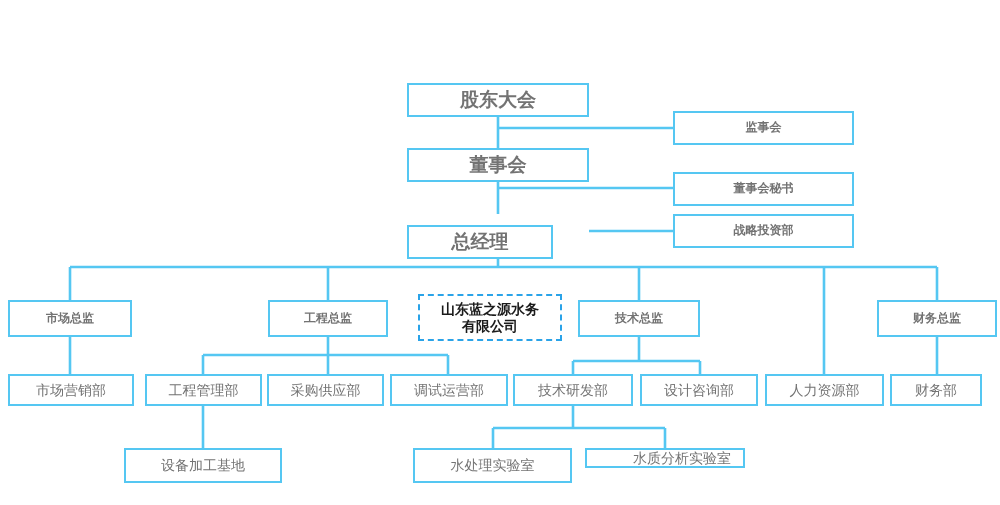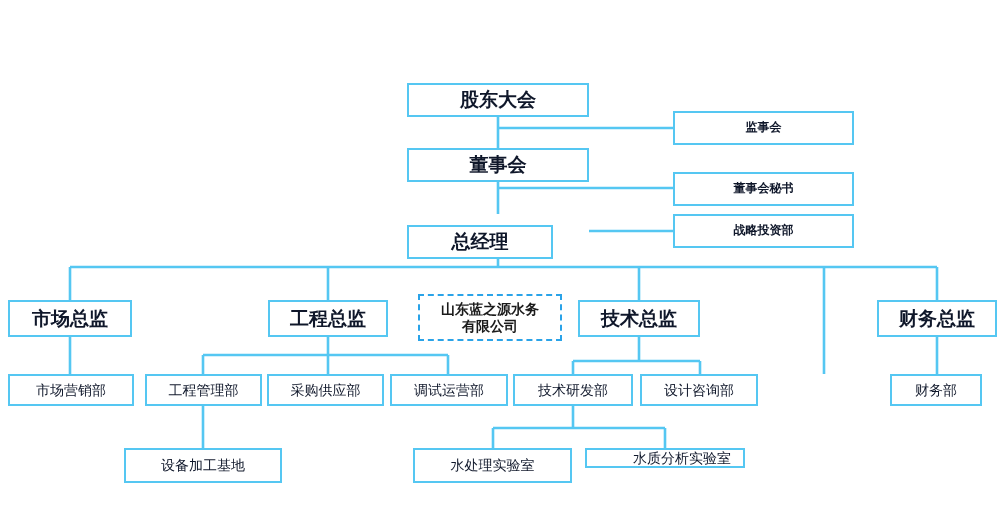--- a/index.html
+++ b/index.html
@@ -25,39 +25,39 @@
   }
   .node {
     position: absolute;
     box-sizing: border-box;
     border: 2px solid #55c7f2;
     background: #ffffff;
     display: flex;
     align-items: center;
     justify-content: center;
     text-align: center;
-    color: #0f172a;
+    color: #737373;
     line-height: 1.15;
     white-space: pre-line;
     z-index: 2;
   }
   .node.dashed {
     border: 2px dashed #2aa3e8;
     color: #1a1a1a;
   }
   .node.lvl-exec {
     font-size: 19px;
     font-weight: 700;
   }
   .node.lvl-side {
     font-size: 12px;
     font-weight: 700;
   }
   .node.lvl-director {
-    font-size: 19px;
+    font-size: 12px;
     font-weight: 700;
   }
   .node.lvl-dept {
     font-size: 14px;
     font-weight: 400;
   }
   .node.lvl-sub {
     font-size: 14px;
     font-weight: 400;
   }
@@ -145,20 +145,21 @@
   <div class="node lvl-dept" style="left:145px; top:374px; width:117px; height:32px;">工程管理部</div>
 
   <div class="node lvl-dept" style="left:267px; top:374px; width:117px; height:32px;">采购供应部</div>
 
   <div class="node lvl-dept" style="left:390px; top:374px; width:118px; height:32px;">调试运营部</div>
 
   <div class="node lvl-dept" style="left:513px; top:374px; width:120px; height:32px;">技术研发部</div>
 
   <div class="node lvl-dept" style="left:640px; top:374px; width:118px; height:32px;">设计咨询部</div>
 
+  <div class="node lvl-dept" style="left:765px; top:374px; width:119px; height:32px;">人力资源部</div>
 
   <div class="node lvl-dept" style="left:890px; top:374px; width:92px; height:32px;">财务部</div>
 
   <div class="node lvl-sub" style="left:124px; top:448px; width:158px; height:35px;">设备加工基地</div>
 
   <div class="node lvl-sub" style="left:413px; top:448px; width:159px; height:35px;">水处理实验室</div>
 
   <div class="node lvl-sub" style="left:585px; top:448px; width:160px; height:20px;padding-left:34px;">水质分析实验室</div>
 
 </div>

